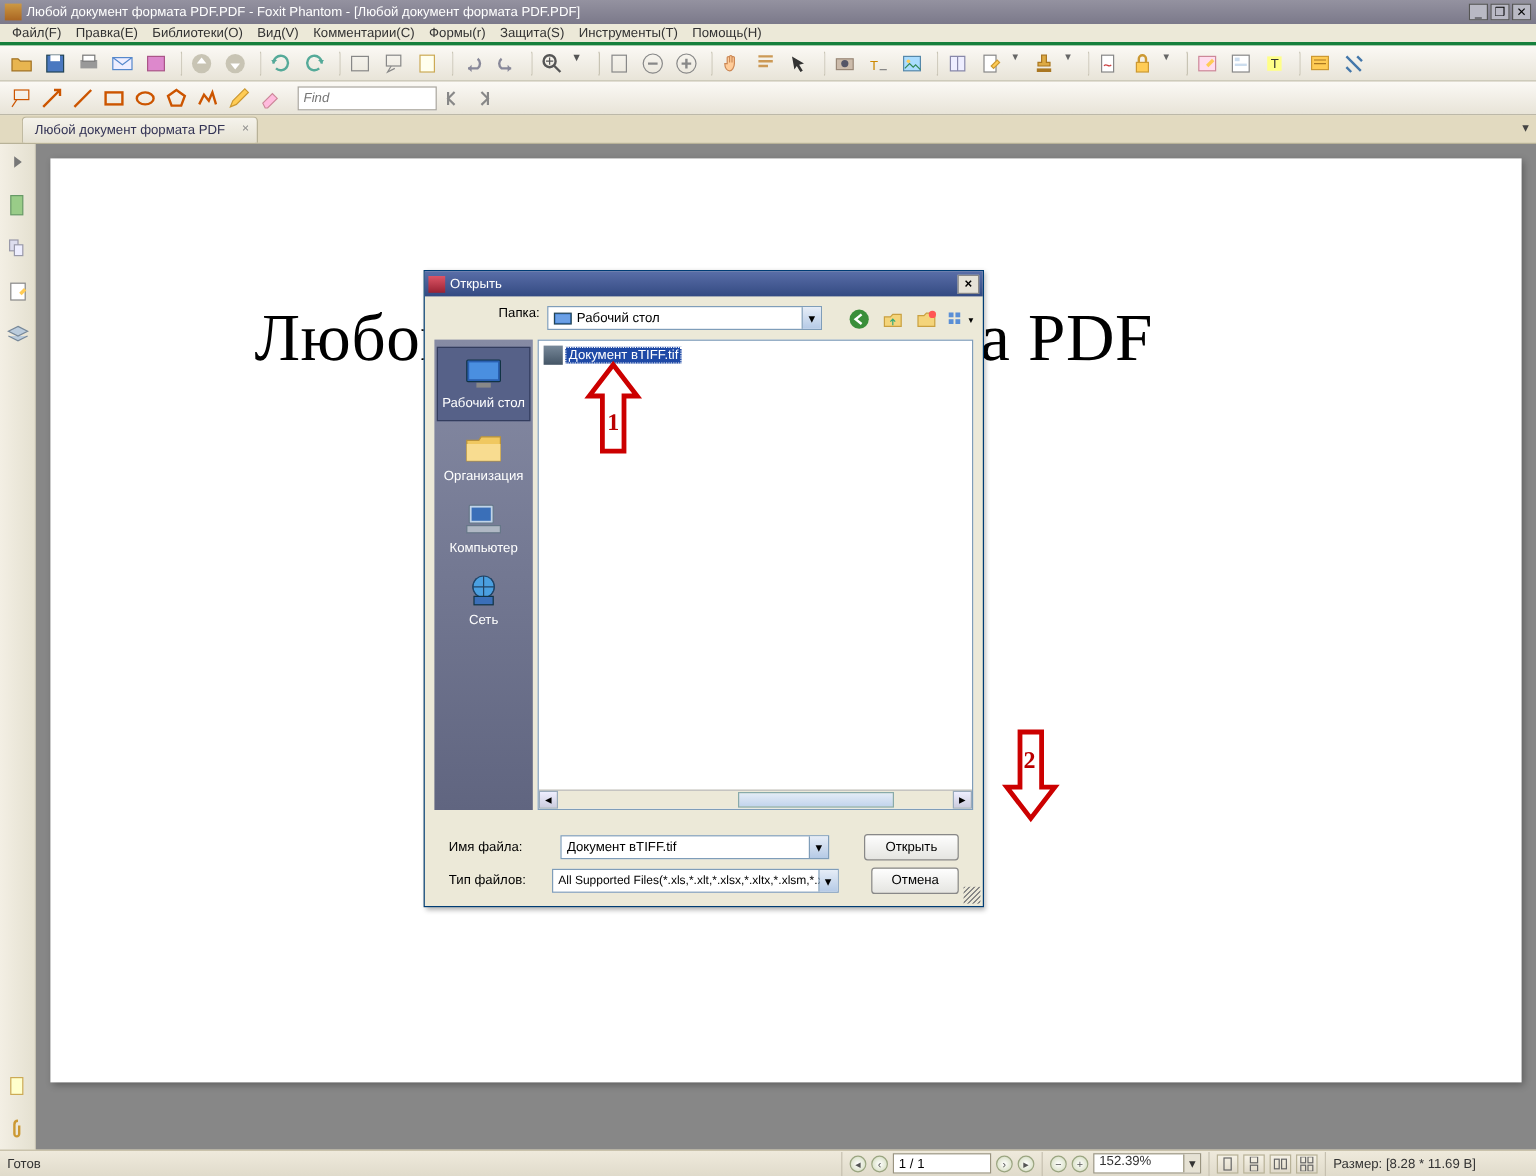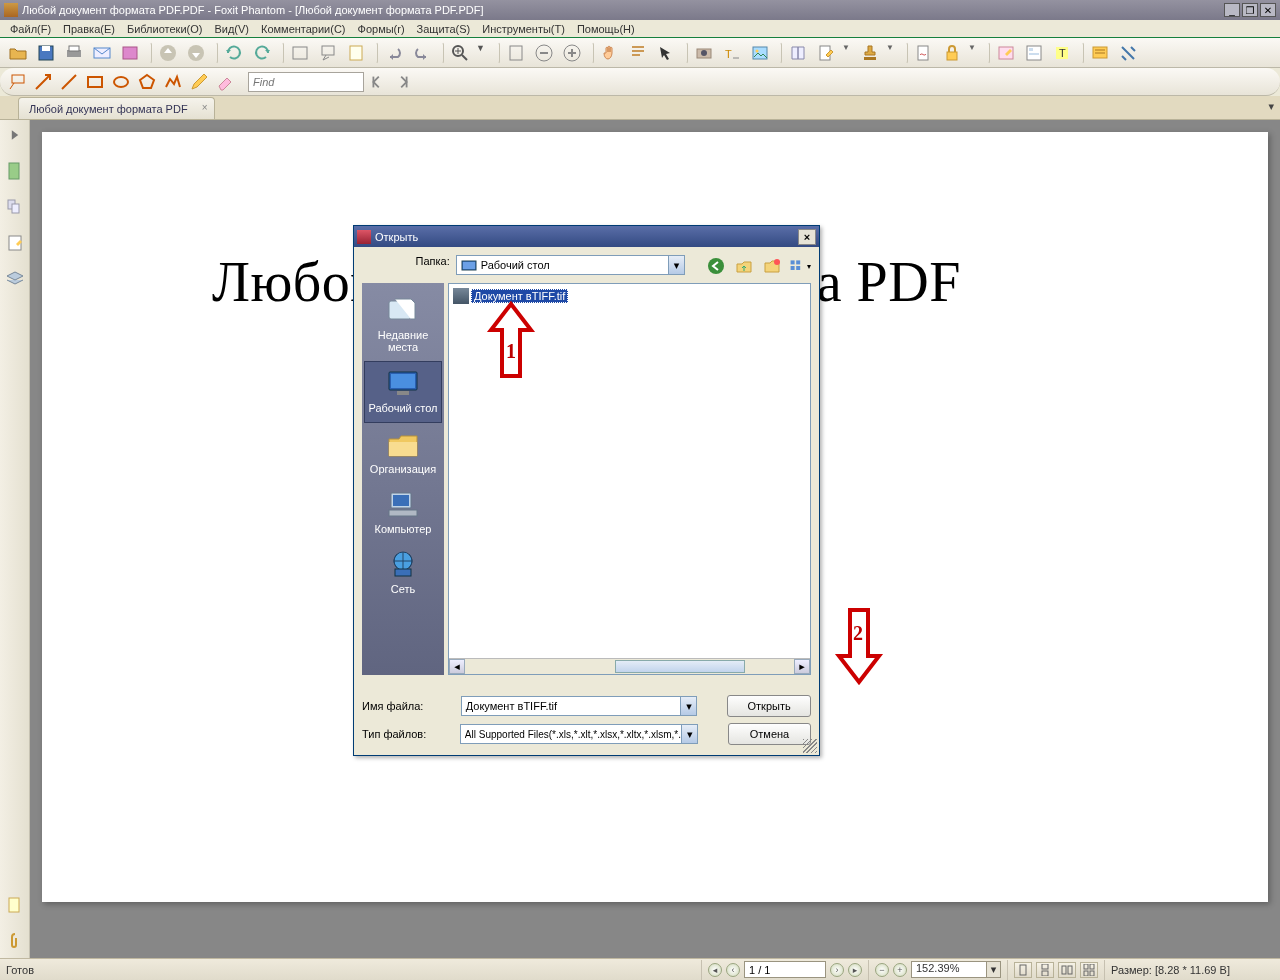--- a/index.html
+++ b/index.html
@@ -5,29 +5,29 @@
 * { margin:0; padding:0; box-sizing:border-box; font-family:Tahoma,Arial,sans-serif; font-size:11px; }
 body { background:#ece9d8; width:1280px; height:980px; overflow:hidden; position:relative; }
 
 
 .titlebar { height:20px; background:linear-gradient(#9492a0,#7b798a); color:#fff; display:flex; align-items:center; padding:0 4px; }
 .titlebar .icon { width:14px; height:14px; background:linear-gradient(#c94,#a62); margin-right:4px; }
 .titlebar .spacer { flex:1; }
 .wc { width:16px; height:14px; background:#b9b9c4; border:1px solid #555; margin-left:2px; display:flex; align-items:center; justify-content:center; font-size:10px; color:#000; }
 
 
-.menubar { height:18px; background:#ece9d8; display:flex; align-items:center; padding:0 4px; border-bottom:1px solid #15803d; }
+.menubar { height:18px; background:#ece9d8; display:flex; align-items:center; padding:0 4px; border-bottom:3px solid #15803d; }
 .mitem { padding:0 6px; color:#333; cursor:default; }
 
 
 .tbrow { height:30px; background:linear-gradient(#fbf9f5,#e8e4d8); border-bottom:1px solid #bcb8a8; display:flex; align-items:center; padding:0 4px; }
 .tbtn { width:26px; height:26px; margin:0 1px; border:1px solid transparent; border-radius:3px; display:flex; align-items:center; justify-content:center; }
 .tbtn.sep { width:6px; border-right:1px solid #c8c4b4; height:22px; margin:0 2px; }
 .tbtn svg, .tbtn span { width:20px; height:20px; }
-.tbrow2 { height:28px; background:linear-gradient(#fbf9f5,#e8e4d8); border-bottom:1px solid #bcb8a8; display:flex; align-items:center; padding:0 4px;border-radius:14px; }
+.tbrow2 { height:28px; background:linear-gradient(#fbf9f5,#e8e4d8); border-bottom:1px solid #bcb8a8; display:flex; align-items:center; padding:0 4px; }
 .searchbox { width:116px; height:20px; border:1px solid #a8a49c; background:#fff; color:#aaa; padding:0 4px; font-style:italic; }
 .shape { width:26px; height:24px; display:flex; align-items:center; justify-content:center; }
 
 
 .tabs { height:24px; background:#e2dac0; border-bottom:1px solid #b8b298; display:flex; align-items:flex-end; padding-left:18px; position:relative; }
 .tab { height:22px; background:linear-gradient(#f5f3ec,#e5e1d2); border:1px solid #b8b298; border-bottom:none; border-radius:4px 4px 0 0; padding:0 26px 0 10px; display:flex; align-items:center; position:relative; color:#335; }
 .tab .x { position:absolute; right:6px; top:4px; color:#888; font-size:10px; }
 .tabs .tick { position:absolute; right:6px; top:4px; color:#444; }
 
 
@@ -60,21 +60,21 @@
 .filelist { flex:1; background:#fff; border:1px solid #7f9db9; margin-left:4px; position:relative; overflow:hidden; }
 .fitem { display:inline-flex; align-items:center; margin:4px; }
 .fitem .fi { width:16px; height:16px; background:linear-gradient(#789,#456); margin-right:2px; }
 .fitem .fn { background:#1e49a6; color:#fff; padding:0 2px; border:1px dotted #fff; }
 
 .hscroll { position:absolute; bottom:0; left:0; right:0; height:16px; background:#ece9d8; border-top:1px solid #bbb; display:flex; }
 .hscroll .arr { width:16px; height:15px; background:linear-gradient(#eef,#ccd); border:1px solid #9ab; display:flex; align-items:center; justify-content:center; }
 .hscroll .track { flex:1; position:relative; }
 .hscroll .thumb { position:absolute; left:150px; width:130px; height:13px; top:1px; background:linear-gradient(#e4ecf7,#c2d4ec); border:1px solid #8aa; }
 
-.dlg-bottom { padding:6px 8px 10px; }
+.dlg-bottom { padding:6px 20px 10px; }
 .dlg-brow { display:flex; align-items:center; margin-top:6px; gap:8px; }
 .dlg-brow .lbl { width:92px; color:#000; }
 .btn { width:85px; height:22px; background:linear-gradient(#fefefe,#e5e5e1); border:1px solid #888; border-radius:3px; color:#000; display:flex; align-items:center; justify-content:center; }
 .resize { position:absolute; right:2px; bottom:2px; width:14px; height:14px; background:repeating-linear-gradient(135deg,#888 0 1px,transparent 1px 3px); }
 
 
 .redarrow { position:absolute; pointer-events:none; }
 .redarrow svg { display:block; }
 .ann { font-family:'Times New Roman',serif; font-size:20px; font-weight:bold; fill:#b00; }
 
@@ -497,29 +497,20 @@
               <rect x="2" y="10" width="5" height="5" fill="#5a8fd6"></rect>
               <rect x="9" y="10" width="5" height="5" fill="#5a8fd6"></rect>
             </svg>
             <span style="font-size:8px;margin-left:2px">▾</span>
           </div>
       </div>
     </div>
 
     <div class="dlg-main">
       <div class="places">
-        <div class="place">
-          <div class="pic">
-              <svg viewBox="0 0 36 30" width="36" height="30">
-                <rect x="4" y="6" width="22" height="18" fill="#d8e8f4" stroke="#789" rx="2"></rect>
-                <path d="M10 4l16 0 4 4v16l-4 0" fill="#fff" stroke="#789"></path>
-              </svg>
-            </div>
-          <span>Недавние места</span>
-        </div>
         <div class="place sel">
           <div class="pic">
               <svg viewBox="0 0 36 30" width="36" height="30">
                 <rect x="4" y="4" width="28" height="18" fill="#2a5fb0" stroke="#134" rx="1"></rect>
                 <rect x="6" y="6" width="24" height="14" fill="#4a8fe0"></rect>
                 <rect x="12" y="23" width="12" height="4" fill="#888"></rect>
               </svg>
             </div>
           <span>Рабочий стол</span>
         </div>

